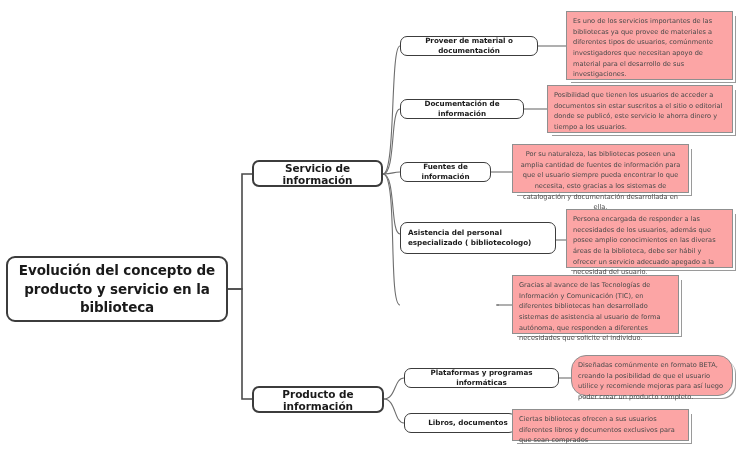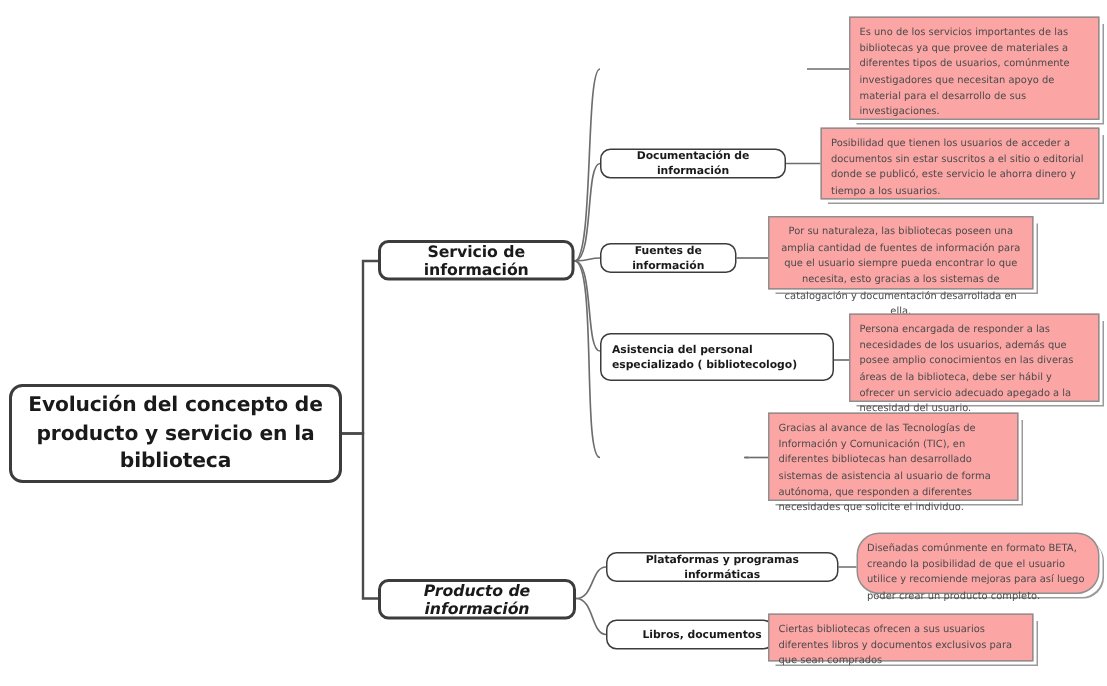--- a/index.html
+++ b/index.html
@@ -116,24 +116,27 @@
   </svg>
 
   <div class="node root" style="left:6px; top:256px; width:222px; height:66px;">
     <span>Evolución del concepto de producto y servicio en la biblioteca</span>
   </div>
 
   <div class="node lvl2" style="left:252px; top:160px; width:131px; height:27px;">
     <span>Servicio de información</span>
   </div>
 
-  <div class="node lvl2" style="left:252px; top:386px; width:132px; height:27px;font-style:italic;">
+  <div class="node lvl2" style="left:252px; top:386px; width:132px; height:27px;">
     <span>Producto de información</span>
   </div>
 
+  <div class="node lvl3" style="left:400px; top:36px; width:138px; height:20px;">
+    <span>Proveer de material o documentación</span>
+  </div>
 
   <div class="node lvl3" style="left:400px; top:99px; width:124px; height:20px;">
     <span>Documentación de información</span>
   </div>
 
   <div class="node lvl3" style="left:400px; top:162px; width:91px; height:20px;">
     <span>Fuentes de información</span>
   </div>
 
   <div class="node lvl3 two-line" style="left:400px; top:222px; width:156px; height:32px;align-items:center;">

